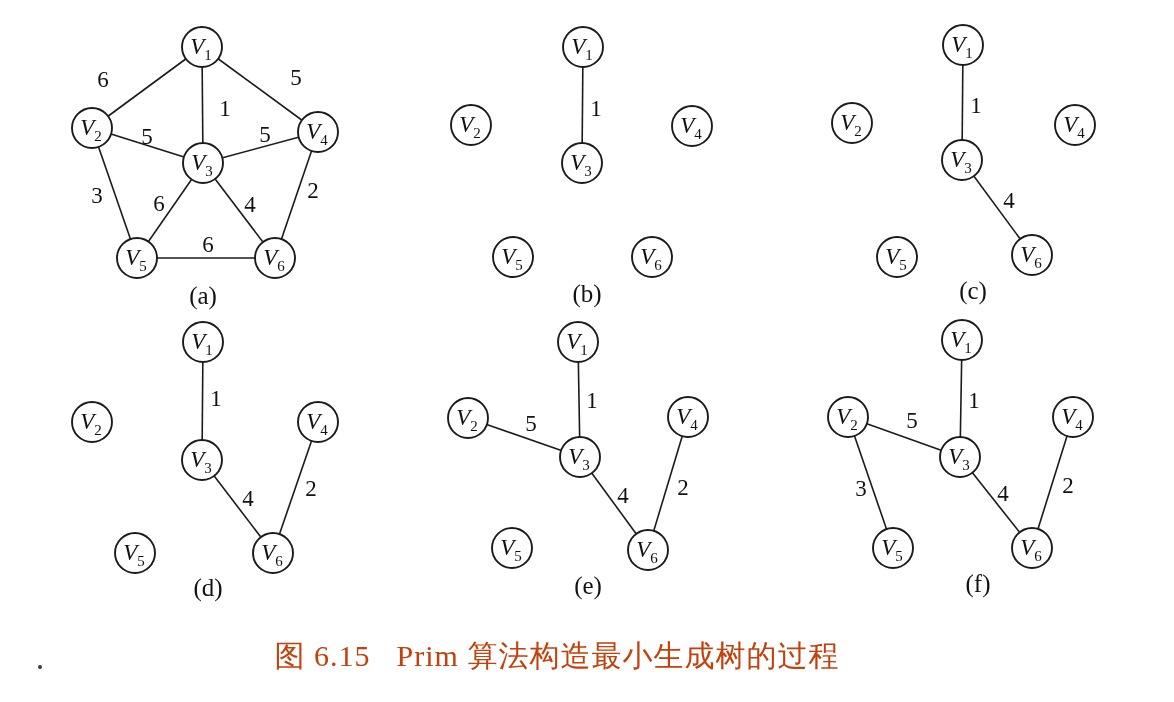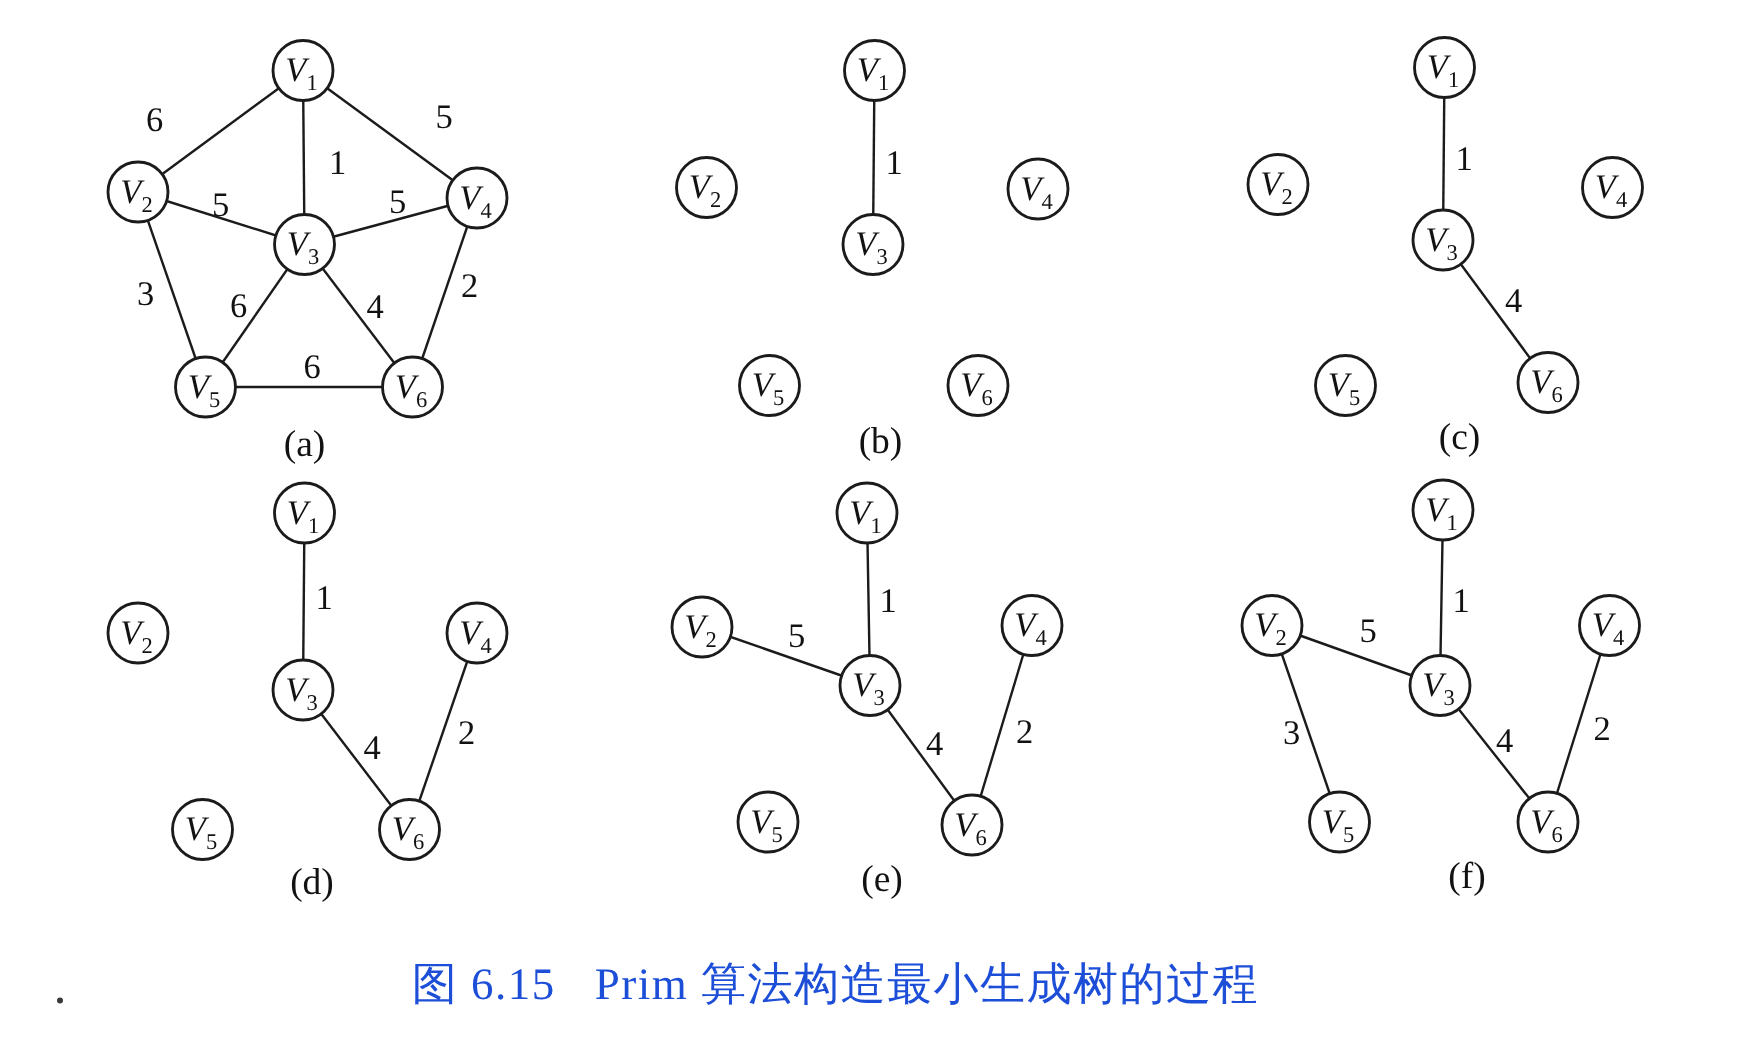--- a/index.html
+++ b/index.html
@@ -50,21 +50,21 @@
     font-size: 25px;
     fill: #121212;
   }
   #caption {
     position: absolute;
     left: 0;
     top: 636px;
     width: 100%;
     text-align: center;
     font-size: 30px;
-    color: #1d4ed8;
+    color: #c2410c;
     letter-spacing: 1px;
     white-space: nowrap;
   }
   #caption .caption-number {
     margin-right: 26px;
   }
   #stray-dot {
     position: absolute;
     left: 38px;
     top: 665px;

